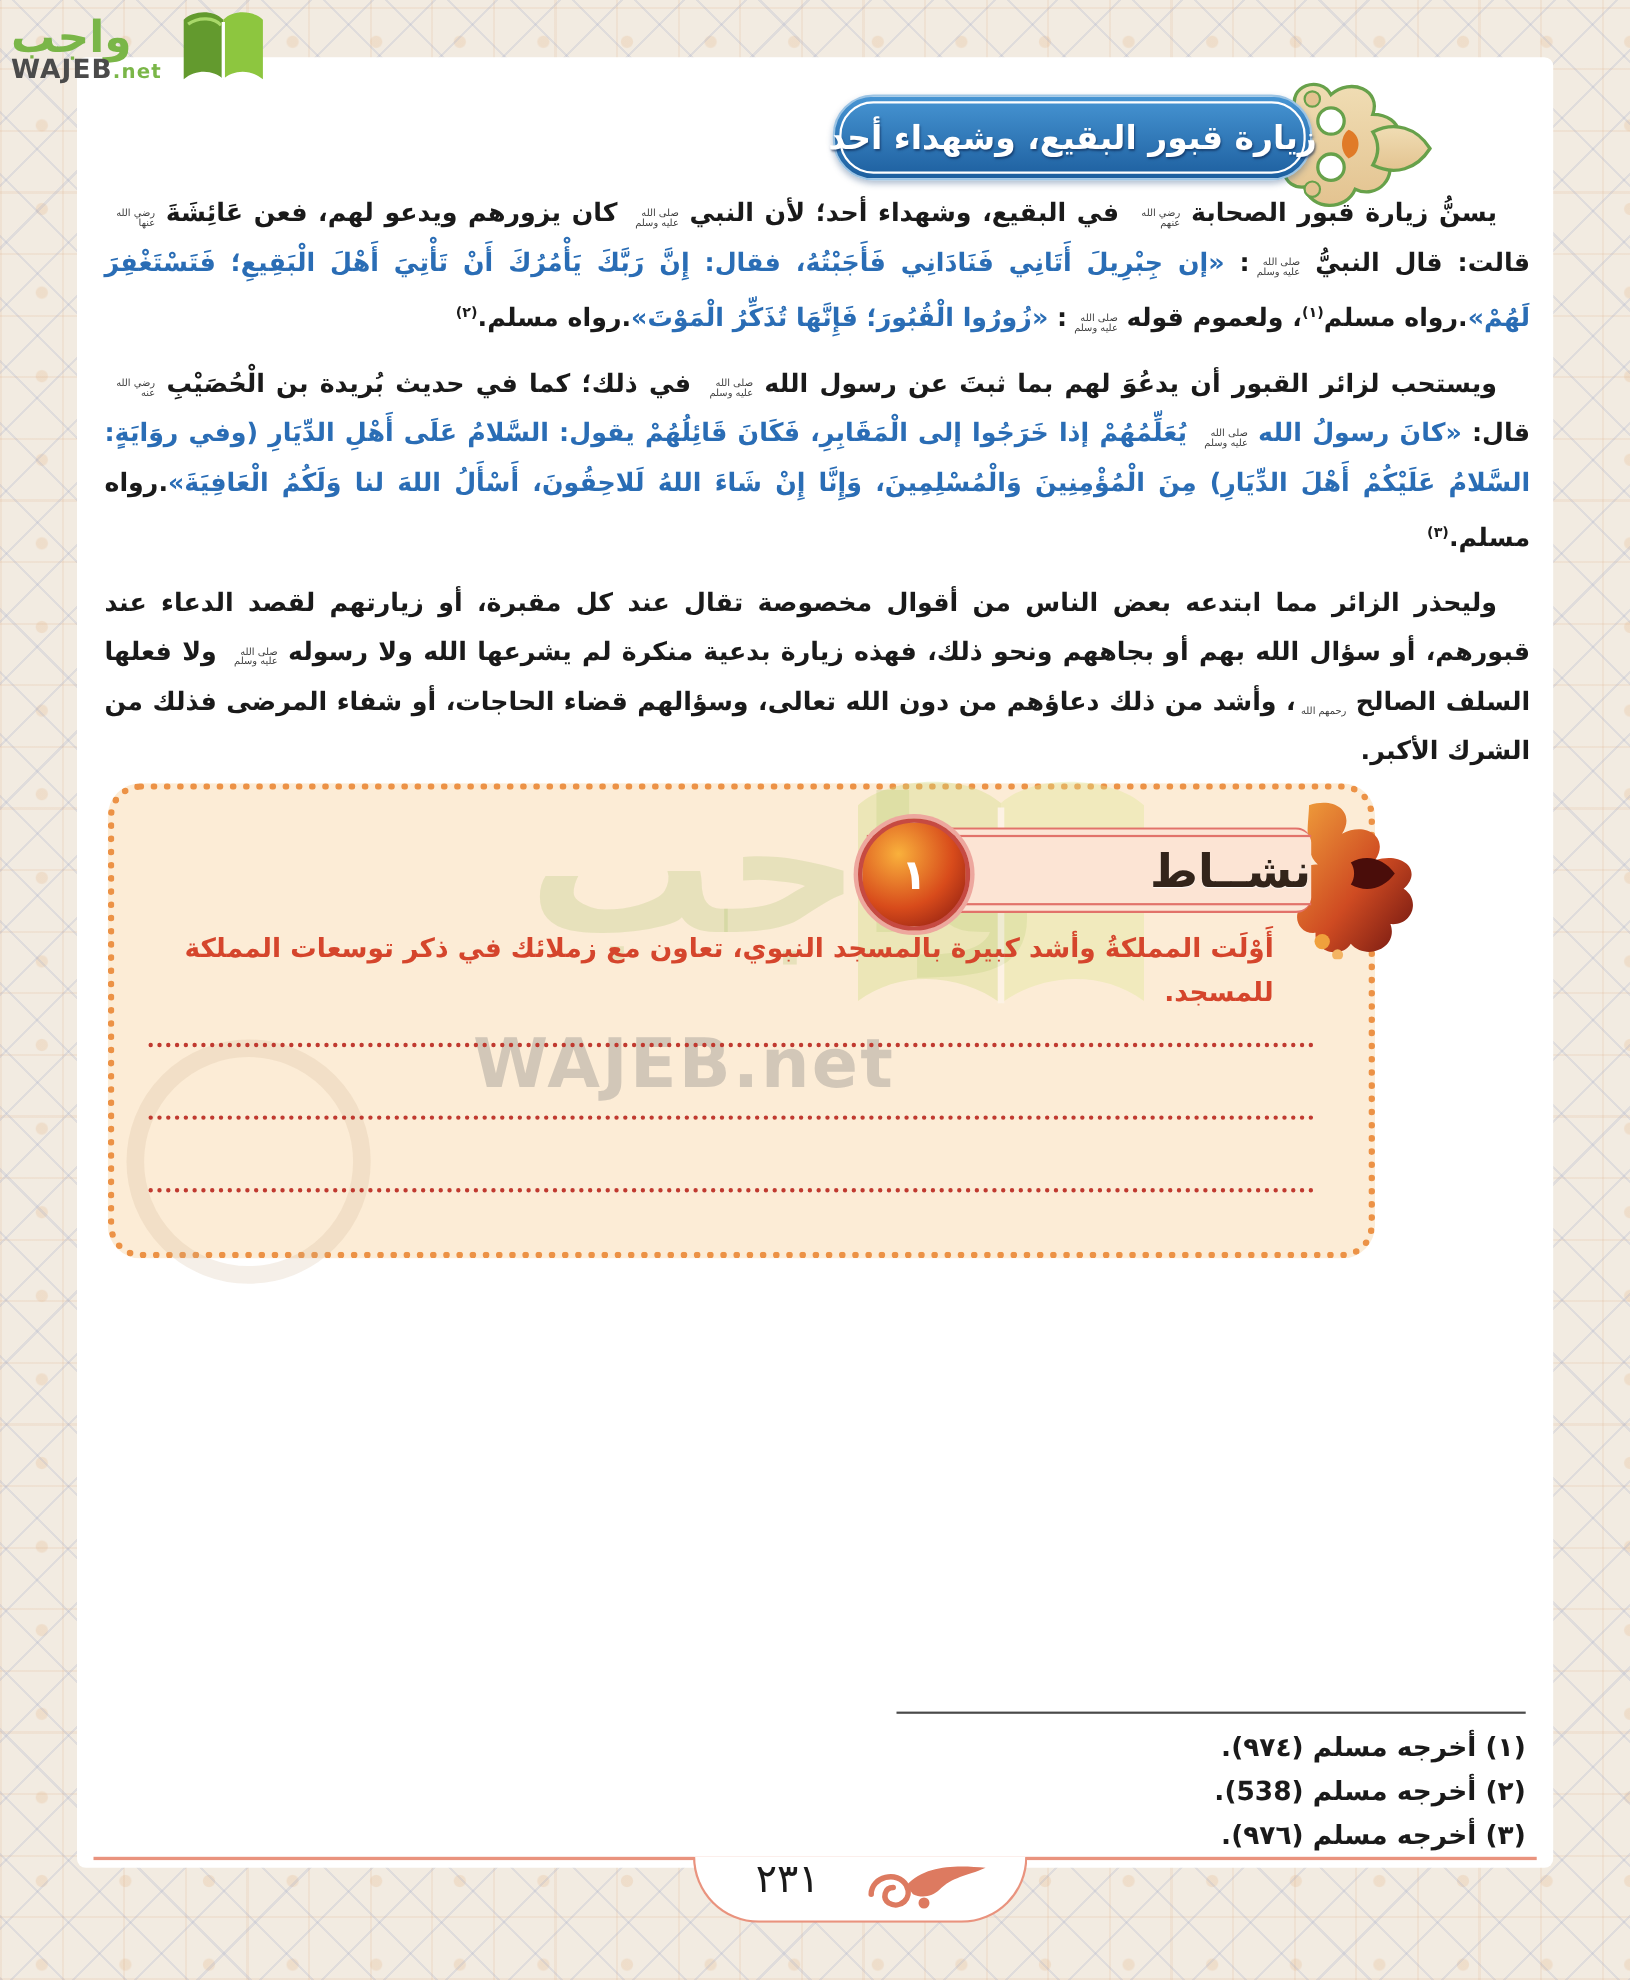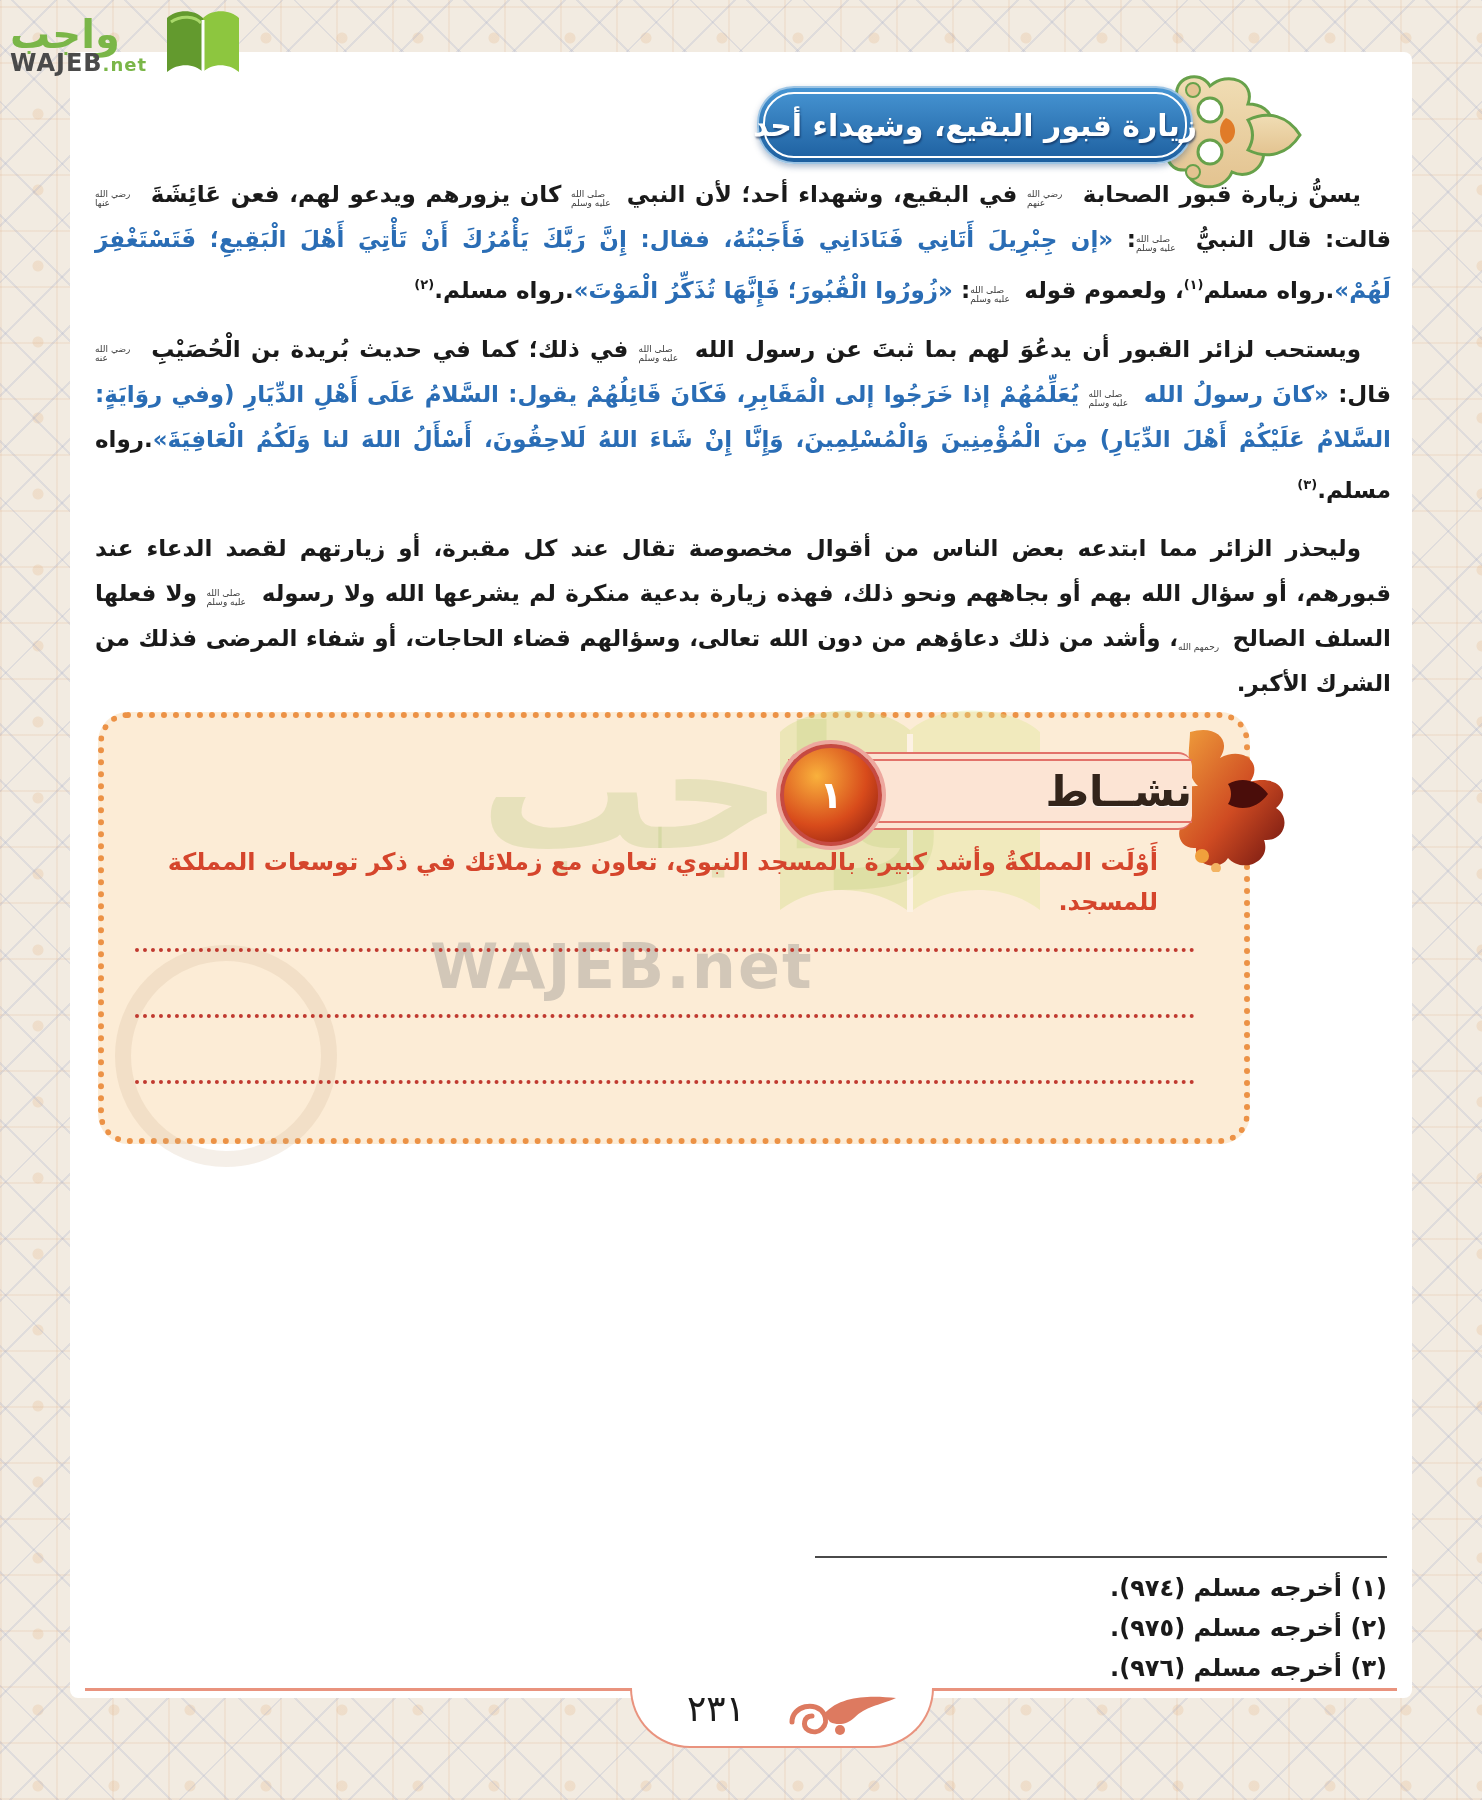--- a/index.html
+++ b/index.html
@@ -45,21 +45,21 @@
   .body-text{
     position:absolute;left:95px;top:172px;width:1296px;direction:rtl;
     color:#1a1a1a;font-size:23px;font-weight:700;line-height:45px;
     text-align:justify;
   }
   .para{margin:0 0 14px 0;text-indent:30px;}
   .seg-quote{color:#2a6db5;}
   .seg-footref{font-size:13px;color:#1a1a1a;font-weight:700;}
   .seg-honorific{
     display:inline-block;width:46px;font-size:9px;line-height:9px;font-weight:400;
-    color:#3d3d3d;text-align:left;vertical-align:-4px;white-space:normal;text-indent:0;
+    color:#3d3d3d;text-align:right;vertical-align:-4px;white-space:normal;text-indent:0;
   }
   
   .activity-box{
     position:absolute;left:98px;top:712px;width:1140px;height:420px;
     background:#fcecd6;border:6px dotted #ec9246;border-radius:30px;
   }
   .wm-arabic{
     position:absolute;left:480px;top:690px;font-size:170px;font-weight:700;
     color:rgba(150,185,80,.20);direction:rtl;pointer-events:none;
   }
@@ -210,21 +210,21 @@
 </div>
 
 <div class="activity-prompt">أَوْلَت المملكةُ وأشد كبيرة بالمسجد النبوي، تعاون مع زملائك في ذكر توسعات المملكة للمسجد.</div>
 <div class="answer-line l1"></div>
 <div class="answer-line l2"></div>
 <div class="answer-line l3"></div>
 
 <div class="footnote-sep"></div>
 <div class="footnotes">
   <div>(١) أخرجه مسلم (٩٧٤).</div>
-  <div>(٢) أخرجه مسلم (٩٧٥).</div>
+  <div>(٢) أخرجه مسلم (538).</div>
   <div>(٣) أخرجه مسلم (٩٧٦).</div>
 </div>
 
 <div class="footer-line"></div>
 <div class="page-dip">
   <span class="page-number">٢٣١</span>
   <span class="footer-swirl">
     <svg width="120" height="50" viewBox="0 0 120 50">
       <path d="M10 30 C10 14 34 8 42 22 C48 34 36 44 26 38 C20 34 22 24 30 24" fill="none" stroke="#dd7a60" stroke-width="5" stroke-linecap="round"></path>
       <path d="M42 22 C60 2 92 4 114 6 C96 14 84 14 72 26 C66 32 56 34 48 30" fill="#dd7a60"></path>

